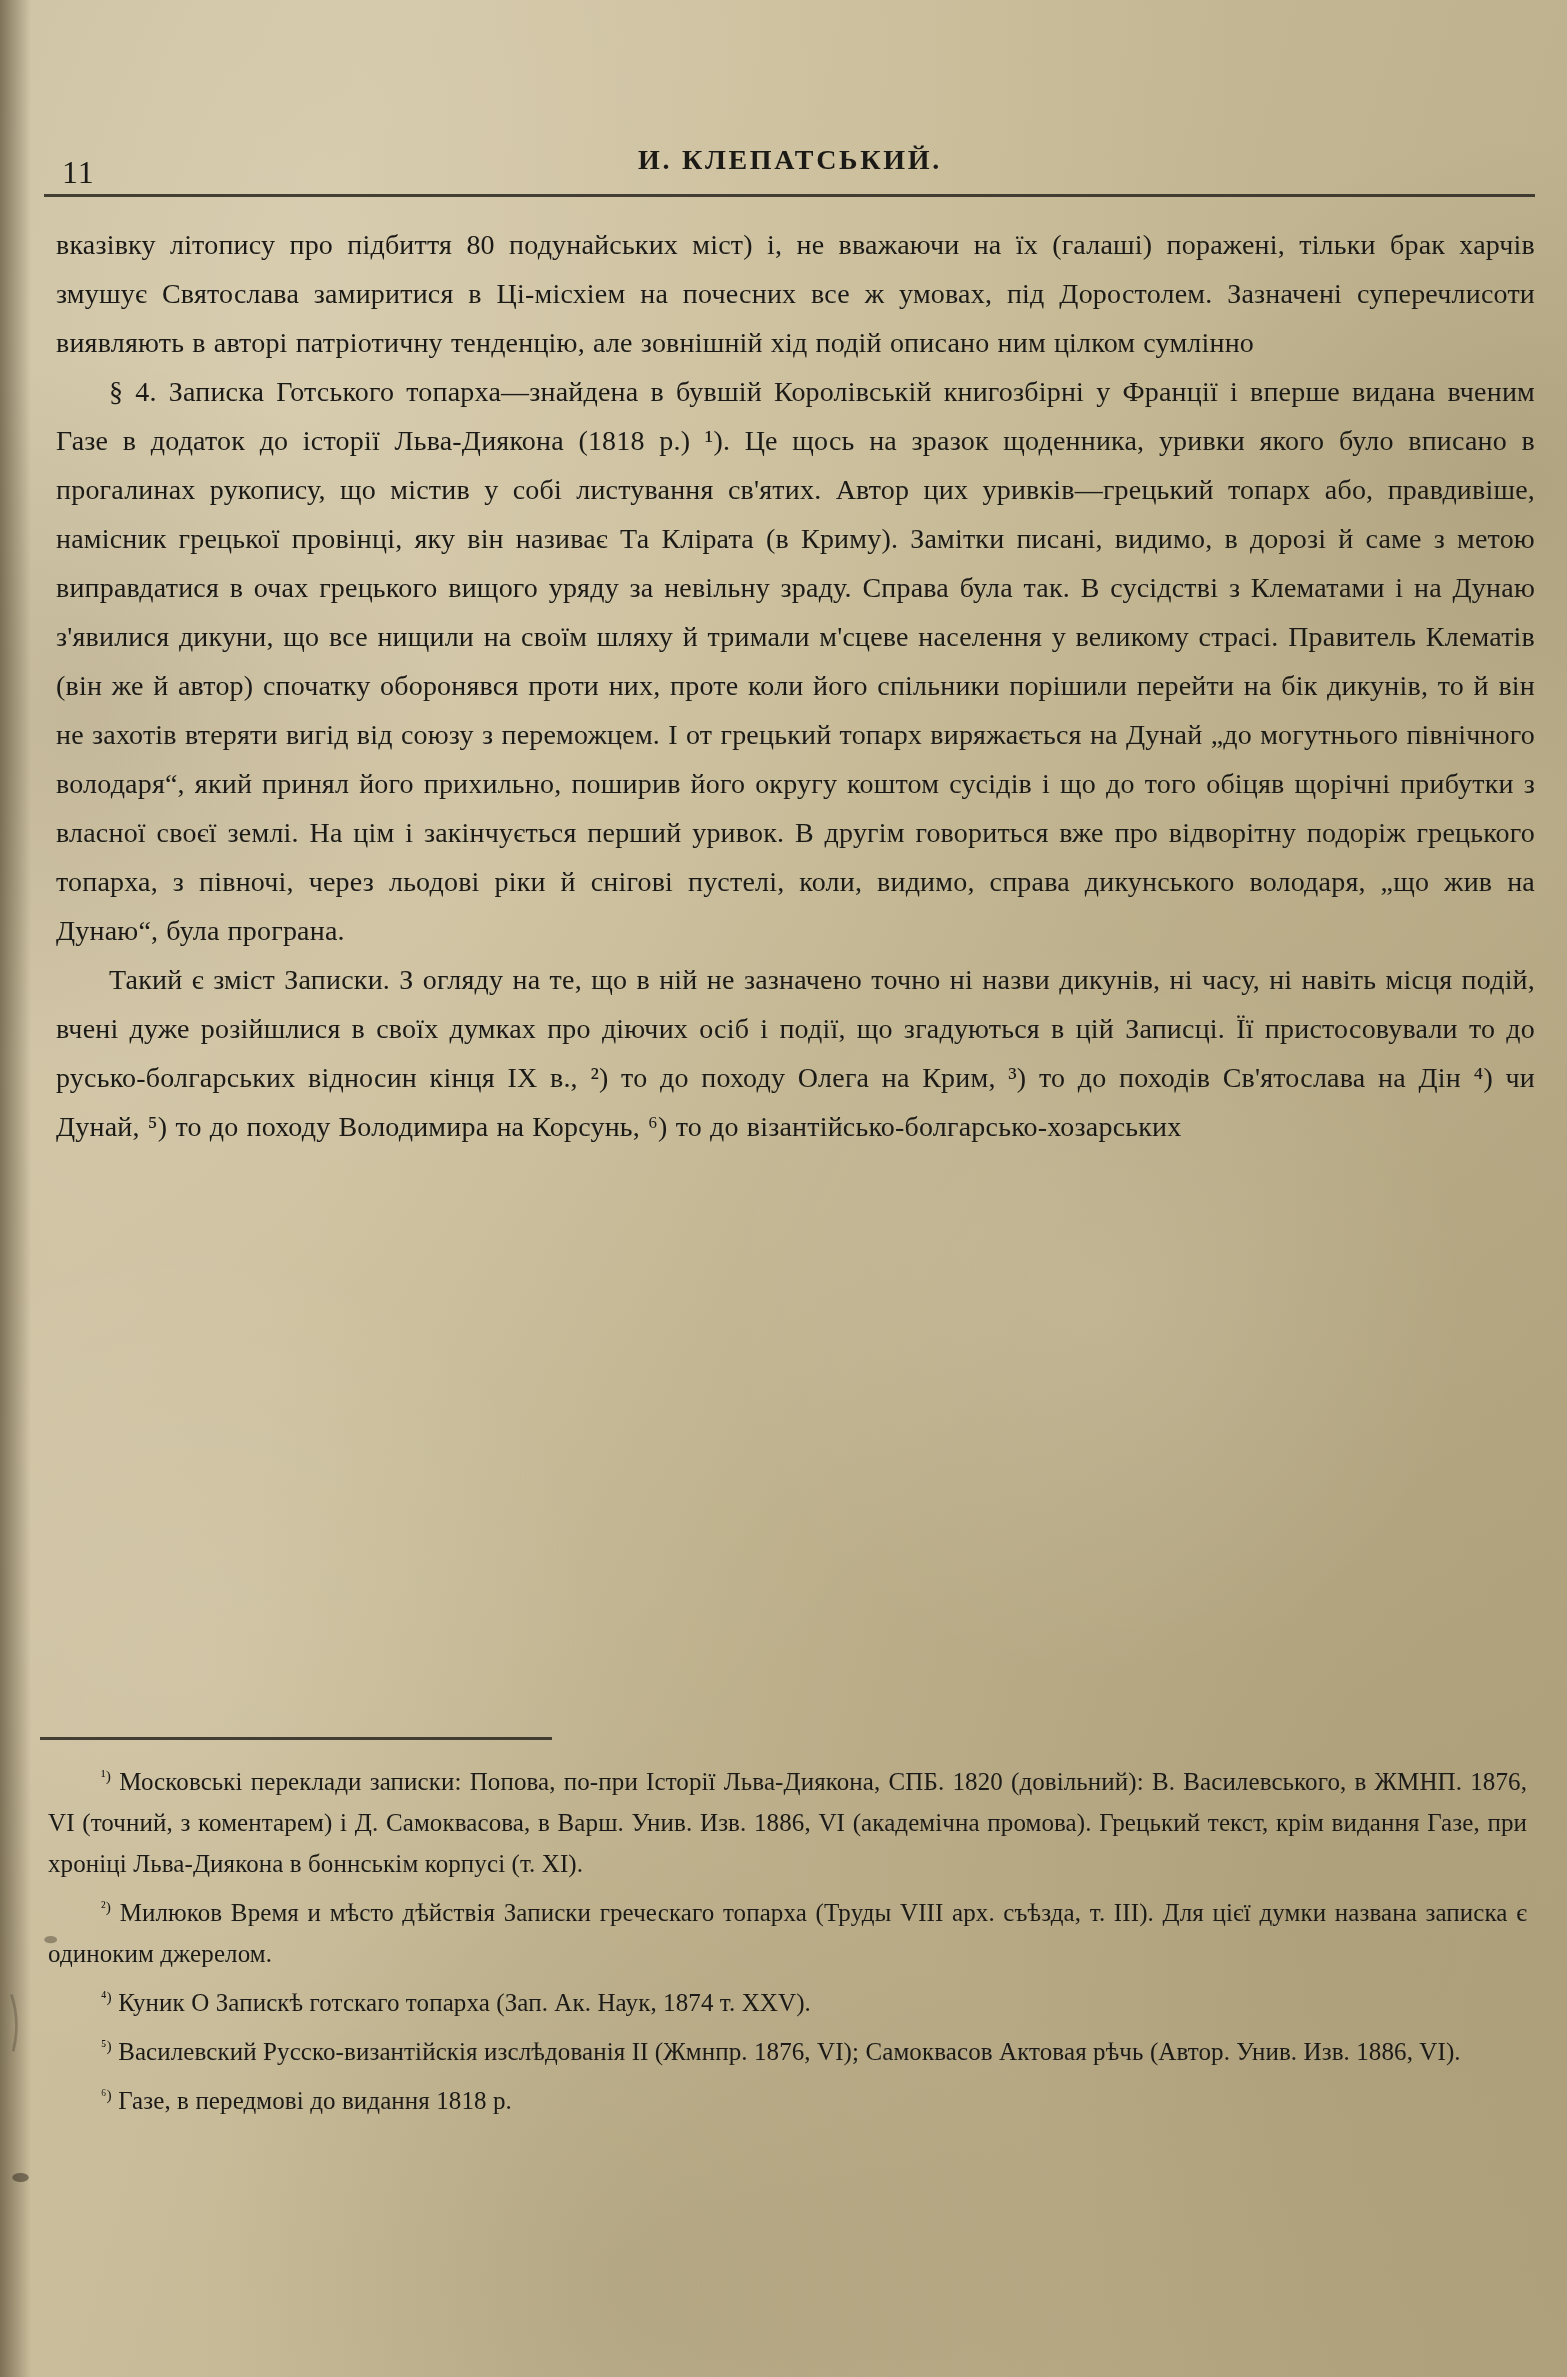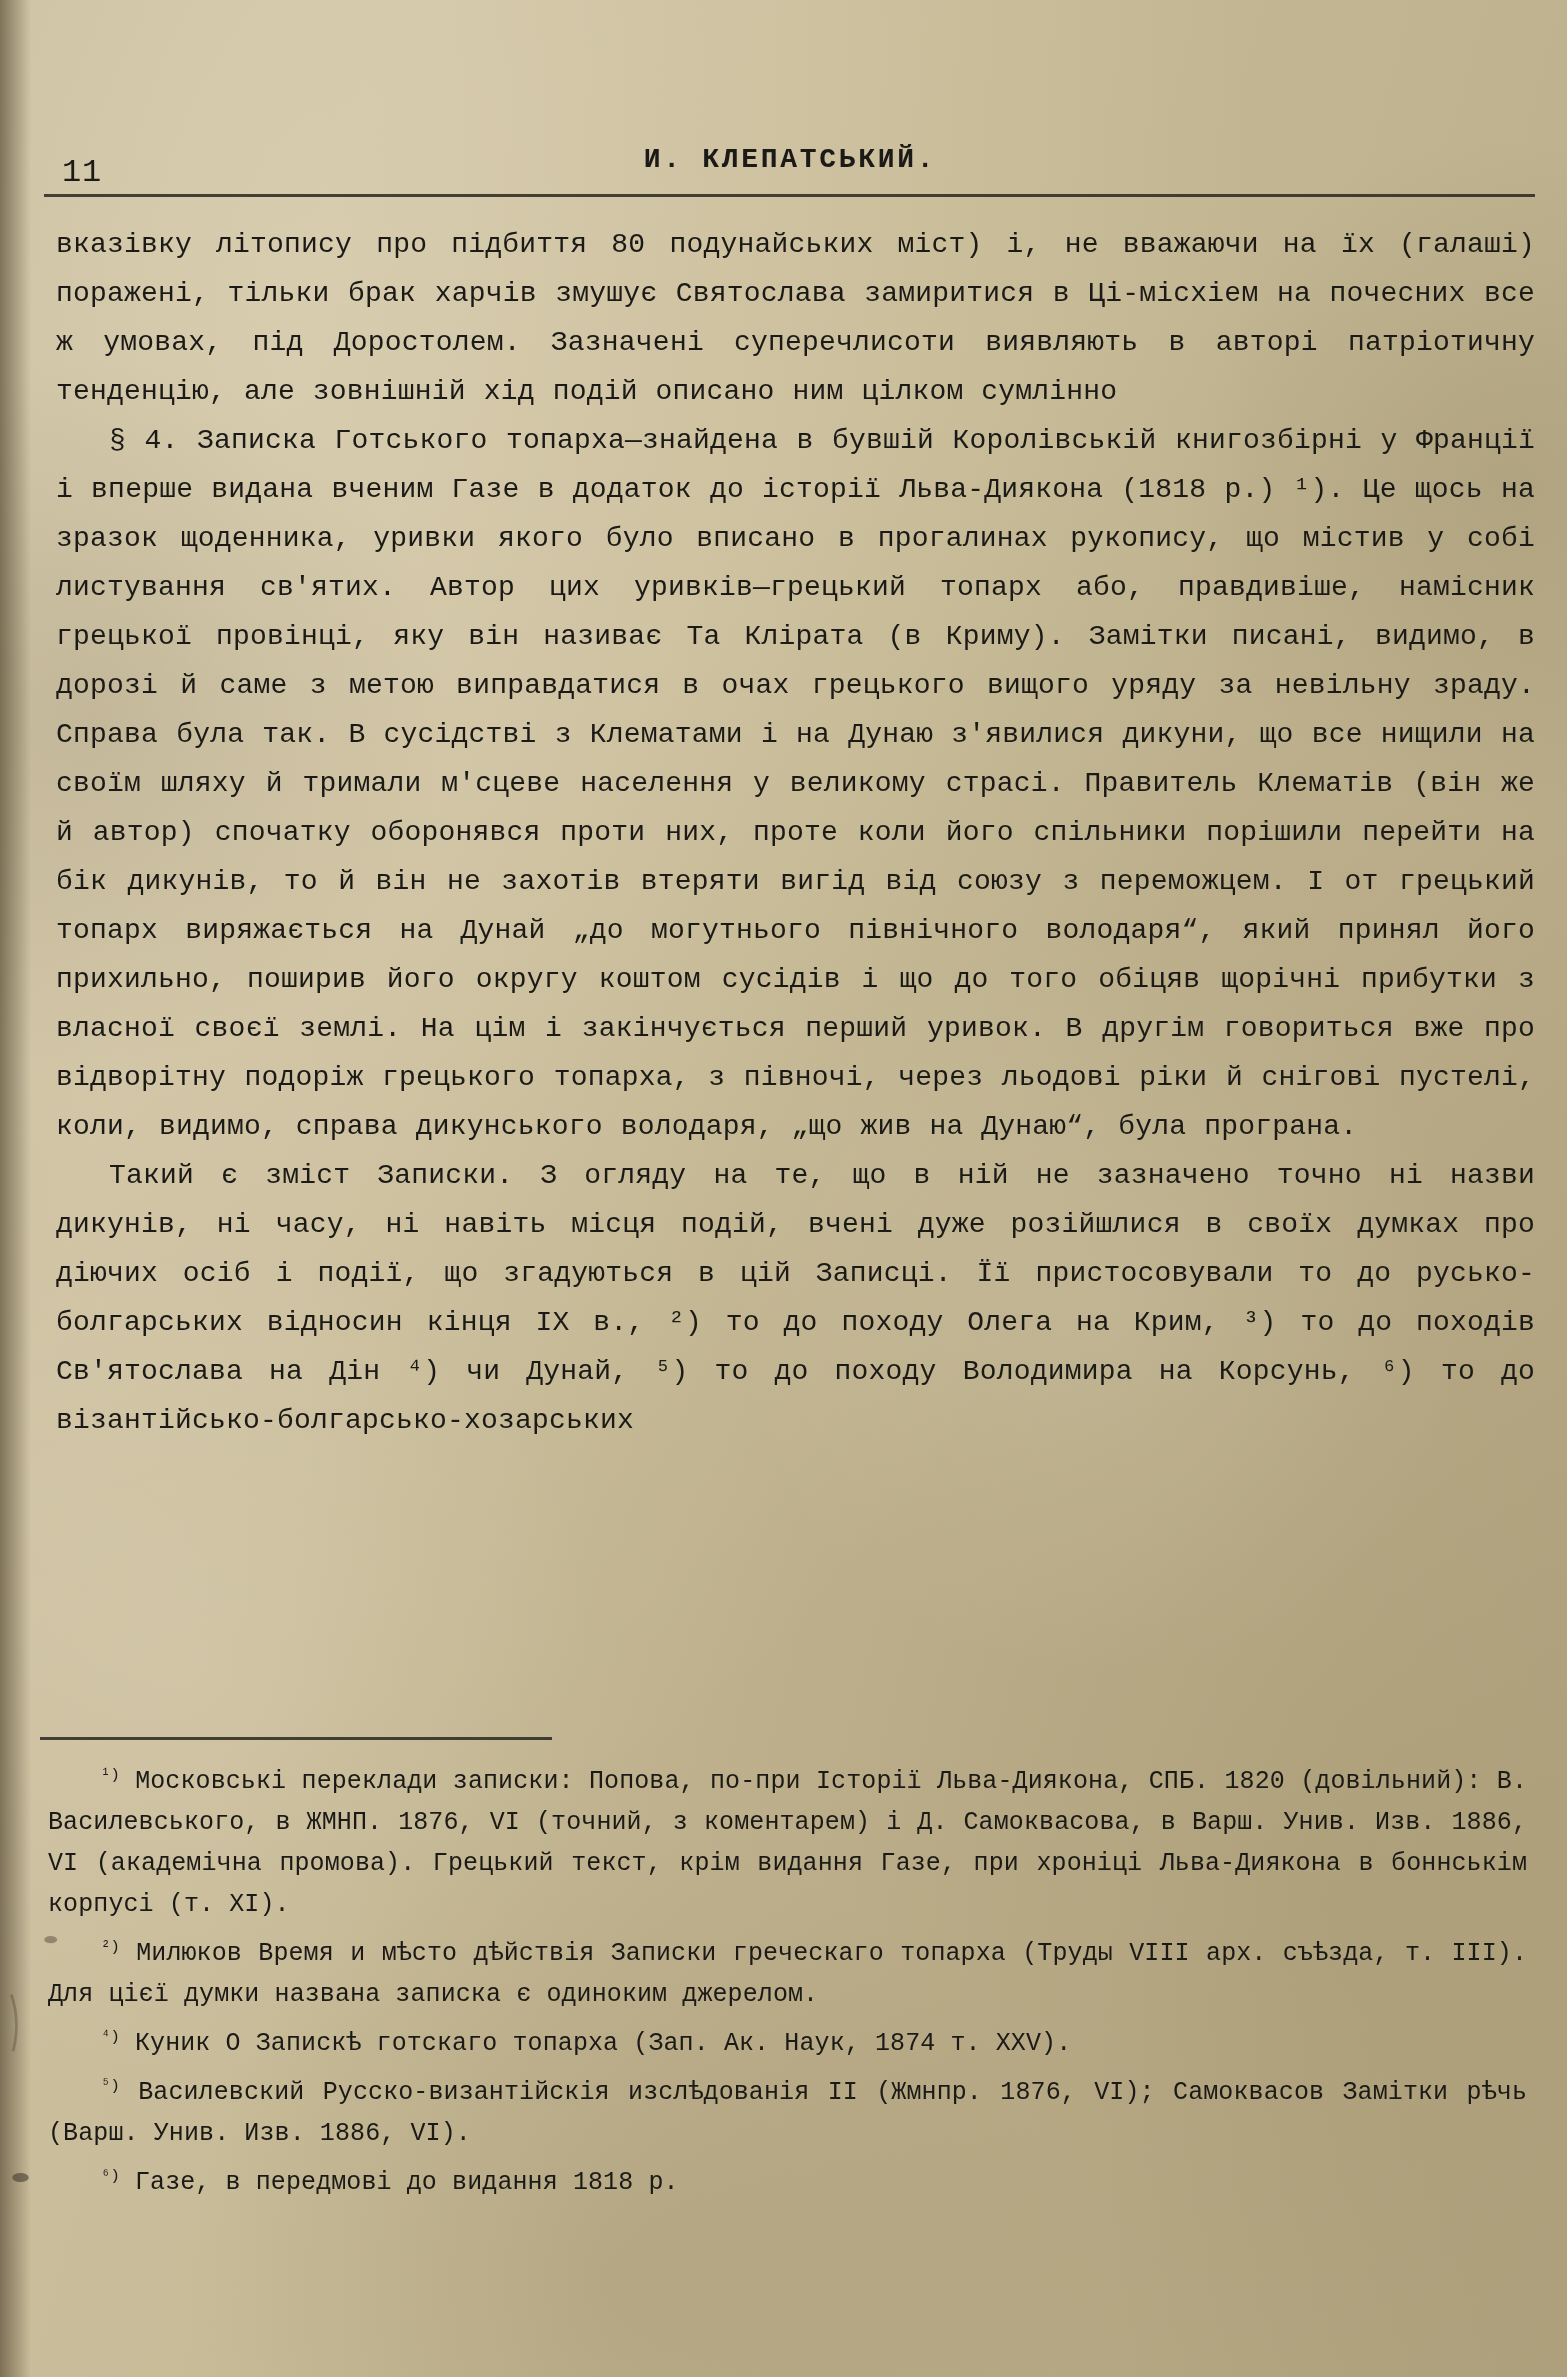--- a/index.html
+++ b/index.html
@@ -9,21 +9,21 @@
   }
   .page {
     position: relative;
     width: 1568px;
     height: 2377px;
     background:
       radial-gradient(ellipse at 18% 12%, rgba(255,250,230,0.22), rgba(255,250,230,0) 55%),
       radial-gradient(ellipse at 85% 80%, rgba(120,100,60,0.18), rgba(120,100,60,0) 60%),
       linear-gradient(105deg, #c8bb9b 0%, #cdc0a0 18%, #c6b995 45%, #bfb28e 72%, #b5a884 100%);
     overflow: hidden;
-    font-family: Liberation Mono, monospace;
+    font-family: Liberation Serif, serif;
     color: #1b1a17;
   }
   
   .page::before {
     content: "";
     position: absolute;
     inset: 0;
     background:
       radial-gradient(circle at 6% 30%, rgba(90,75,45,0.13), rgba(0,0,0,0) 16%),
       radial-gradient(circle at 96% 20%, rgba(90,75,45,0.12), rgba(0,0,0,0) 14%),
@@ -157,21 +157,21 @@
     <p class="fn first">
       <sup>²)</sup>
       <span>Милюков Время и мѣсто дѣйствія Записки греческаго топарха (Труды VIII арх. съѣзда, т. III). Для цієї думки названа записка є одиноким джерелом.</span>
     </p>
     <p class="fn first">
       <sup>⁴)</sup>
       <span>Куник О Запискѣ готскаго топарха (Зап. Ак. Наук, 1874 т. XXV).</span>
     </p>
     <p class="fn first">
       <sup>⁵)</sup>
-      <span>Василевский Русско-византійскія изслѣдованія II (Жмнпр. 1876, VI); Самоквасов Замітки рѣчь (Варш. Унив. Изв. 1886, VI).</span>
+      <span>Василевский Русско-византійскія изслѣдованія II (Жмнпр. 1876, VI); Самоквасов Актовая рѣчь (Автор. Унив. Изв. 1886, VI).</span>
     </p>
     <p class="fn first">
       <sup>⁶)</sup>
       <span>Газе, в передмові до видання 1818 р.</span>
     </p>
   </div>
 
   <svg class="ink-marks" width="1568" height="2377" viewBox="0 0 1713 2598">
     <ellipse cx="22" cy="2380" rx="9" ry="5" fill="#3a3224" opacity="0.55"></ellipse>
     <ellipse cx="55" cy="2120" rx="7" ry="4" fill="#3a3224" opacity="0.4"></ellipse>

